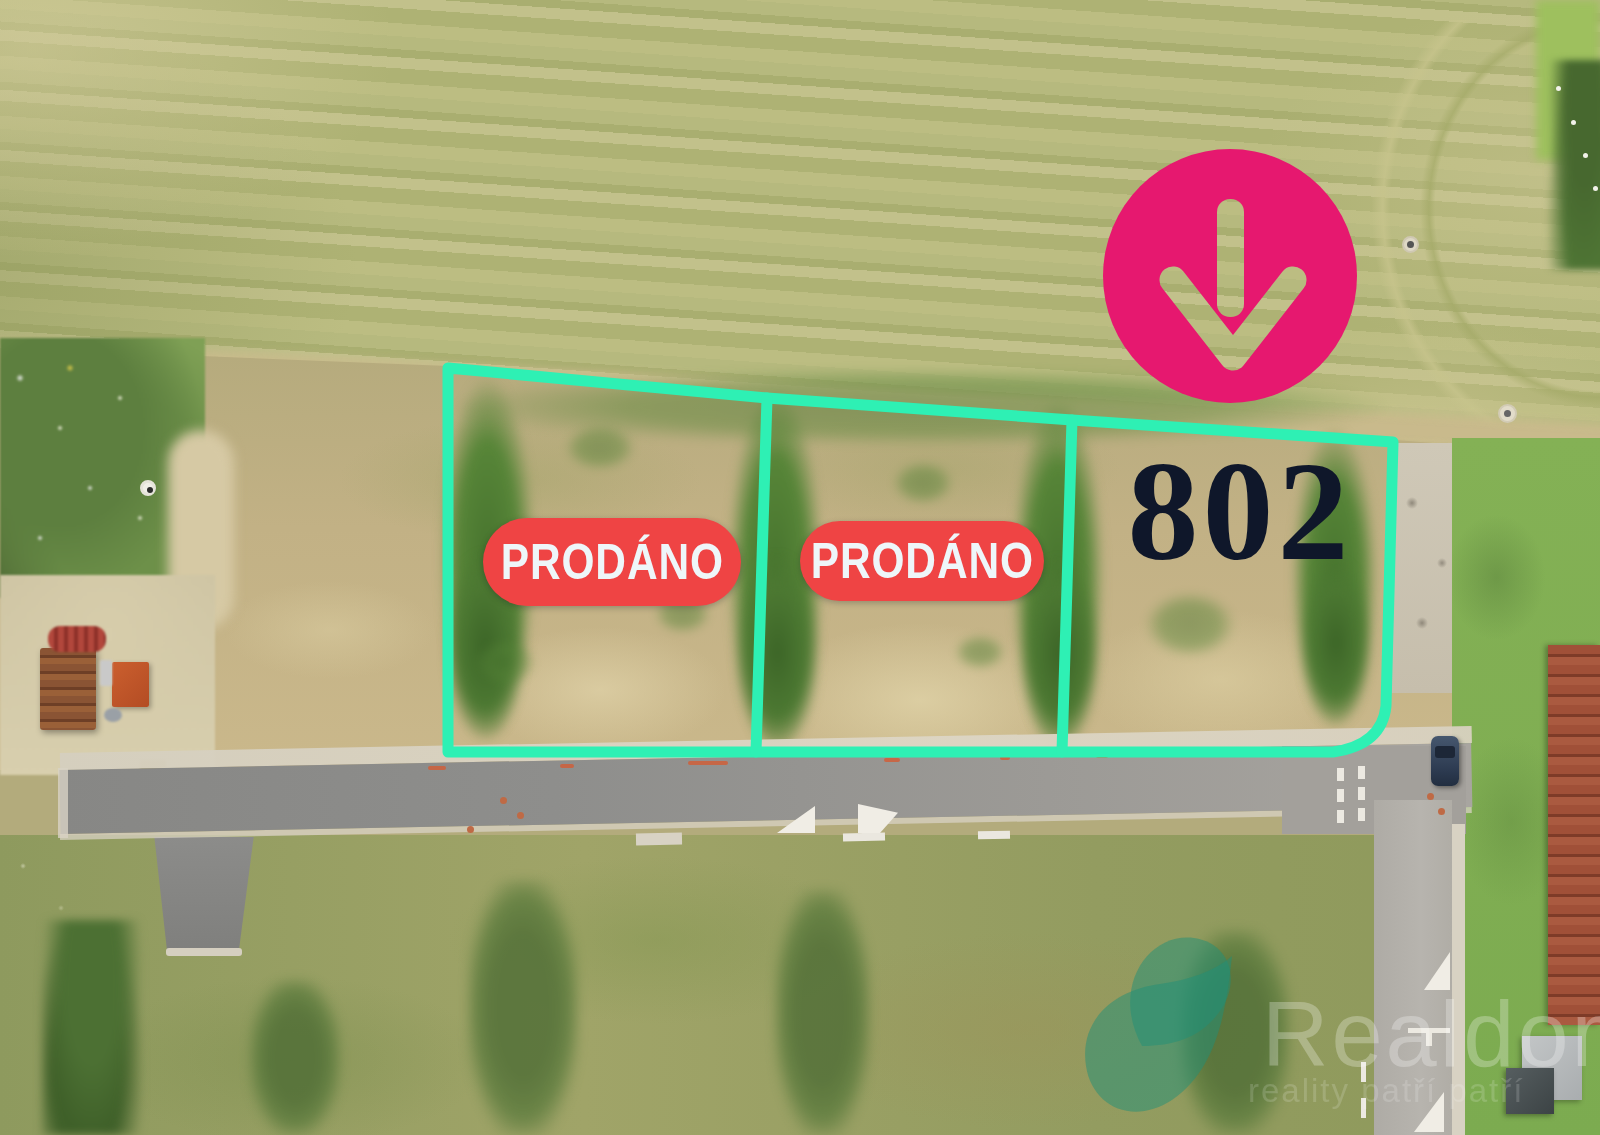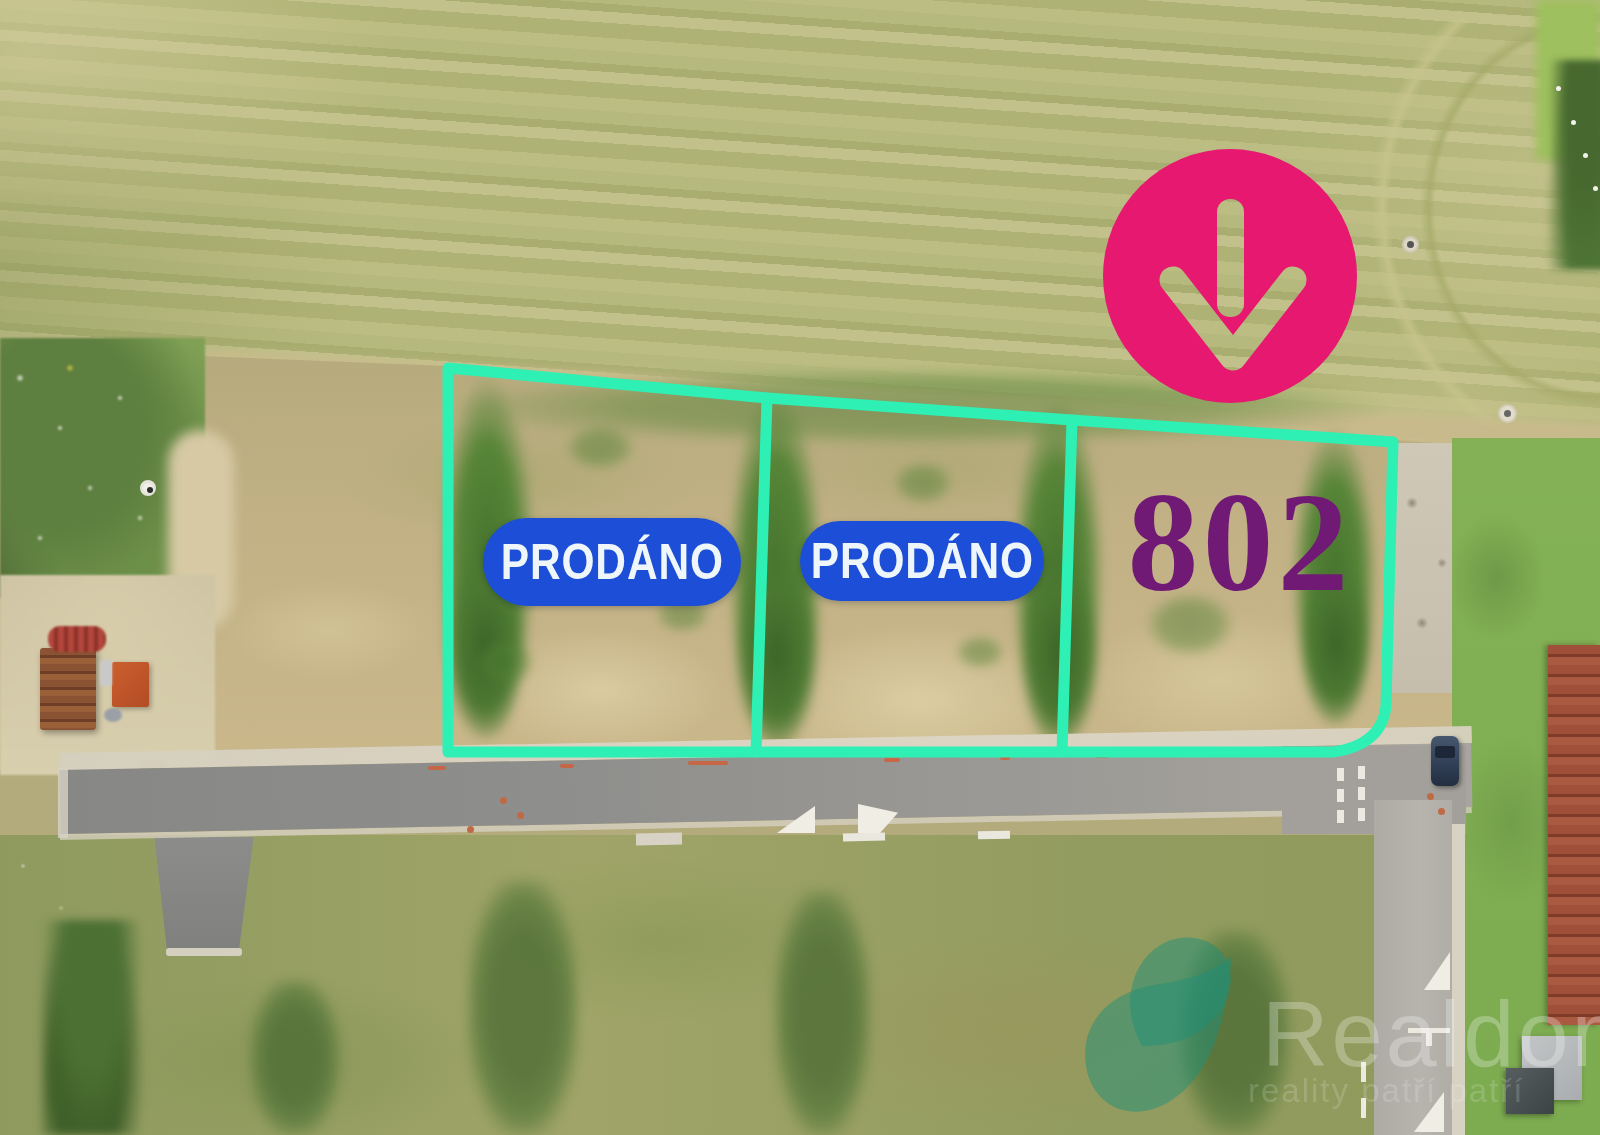--- a/index.html
+++ b/index.html
@@ -141,27 +141,27 @@
   .tri{background:#f0ede5;}
   .reddash{height:4px;background:#cf5f3a;opacity:.85;border-radius:2px;}
   .odot{width:7px;height:7px;border-radius:50%;background:#bf6a45;}
   .drive-pale{left:636px;top:833px;width:46px;height:12px;background:#d8d2c4;transform:rotate(-1.1deg);}
   .curb-w1{left:843px;top:833px;width:42px;height:8px;background:#eae7df;transform:rotate(-1.1deg);}
   .curb-w2{left:978px;top:831px;width:32px;height:8px;background:#eae7df;transform:rotate(-1.1deg);}
 
   
   .outline-svg{left:0;top:0;width:1600px;height:1135px;z-index:20;}
   .badge{z-index:21;display:flex;align-items:center;justify-content:center;
-    background:#1d4ed8;border-radius:46px;box-shadow:0 2px 6px rgba(0,20,30,.25);}
+    background:#ef4444;border-radius:46px;box-shadow:0 2px 6px rgba(0,20,30,.25);}
   .badge span{position:static;color:#eef6f9;font-weight:700;font-size:50px;letter-spacing:1px;
     display:inline-block;transform:scaleX(.85);white-space:nowrap;}
   .badge1{left:483px;top:518px;width:258px;height:88px;}
   .badge2{left:800px;top:521px;width:244px;height:80px;}
-  .area-num{z-index:21;color:#701a75;font-family:"Liberation Serif",serif;font-weight:700;
-    text-align:center;white-space:nowrap;margin-top:31px;}
+  .area-num{z-index:21;color:#0f172a;font-family:"Liberation Serif",serif;font-weight:700;
+    text-align:center;white-space:nowrap;}
   .area-802{left:1110px;top:440px;width:260px;font-size:142px;line-height:1;letter-spacing:4px;}
   .area-m2{left:1110px;top:630px;width:240px;font-size:112px;line-height:1;letter-spacing:2px;}
   .arrow-badge{left:1097px;top:143px;width:266px;height:266px;z-index:22;}
 
   
   .wm-mark{left:1082px;top:926px;width:156px;height:202px;z-index:30;}
   .wm-brand{left:1262px;top:982px;z-index:30;color:rgba(255,255,255,.27);
     font-size:92px;font-weight:400;letter-spacing:3px;white-space:nowrap;}
   .wm-tagline{left:1248px;top:1072px;z-index:30;color:rgba(255,255,255,.16);
     font-size:33px;letter-spacing:2px;white-space:nowrap;}

